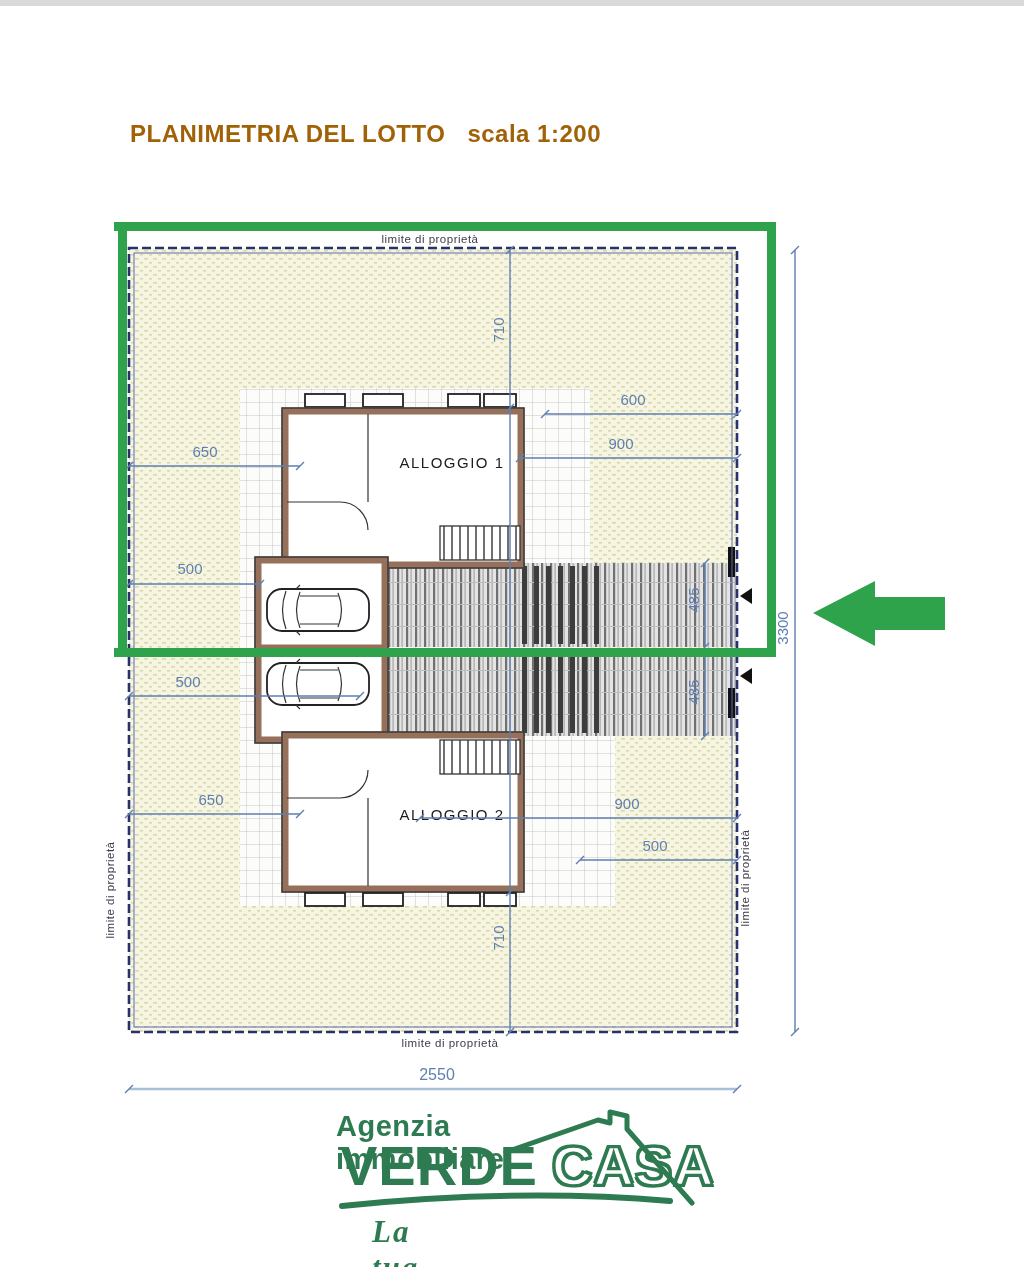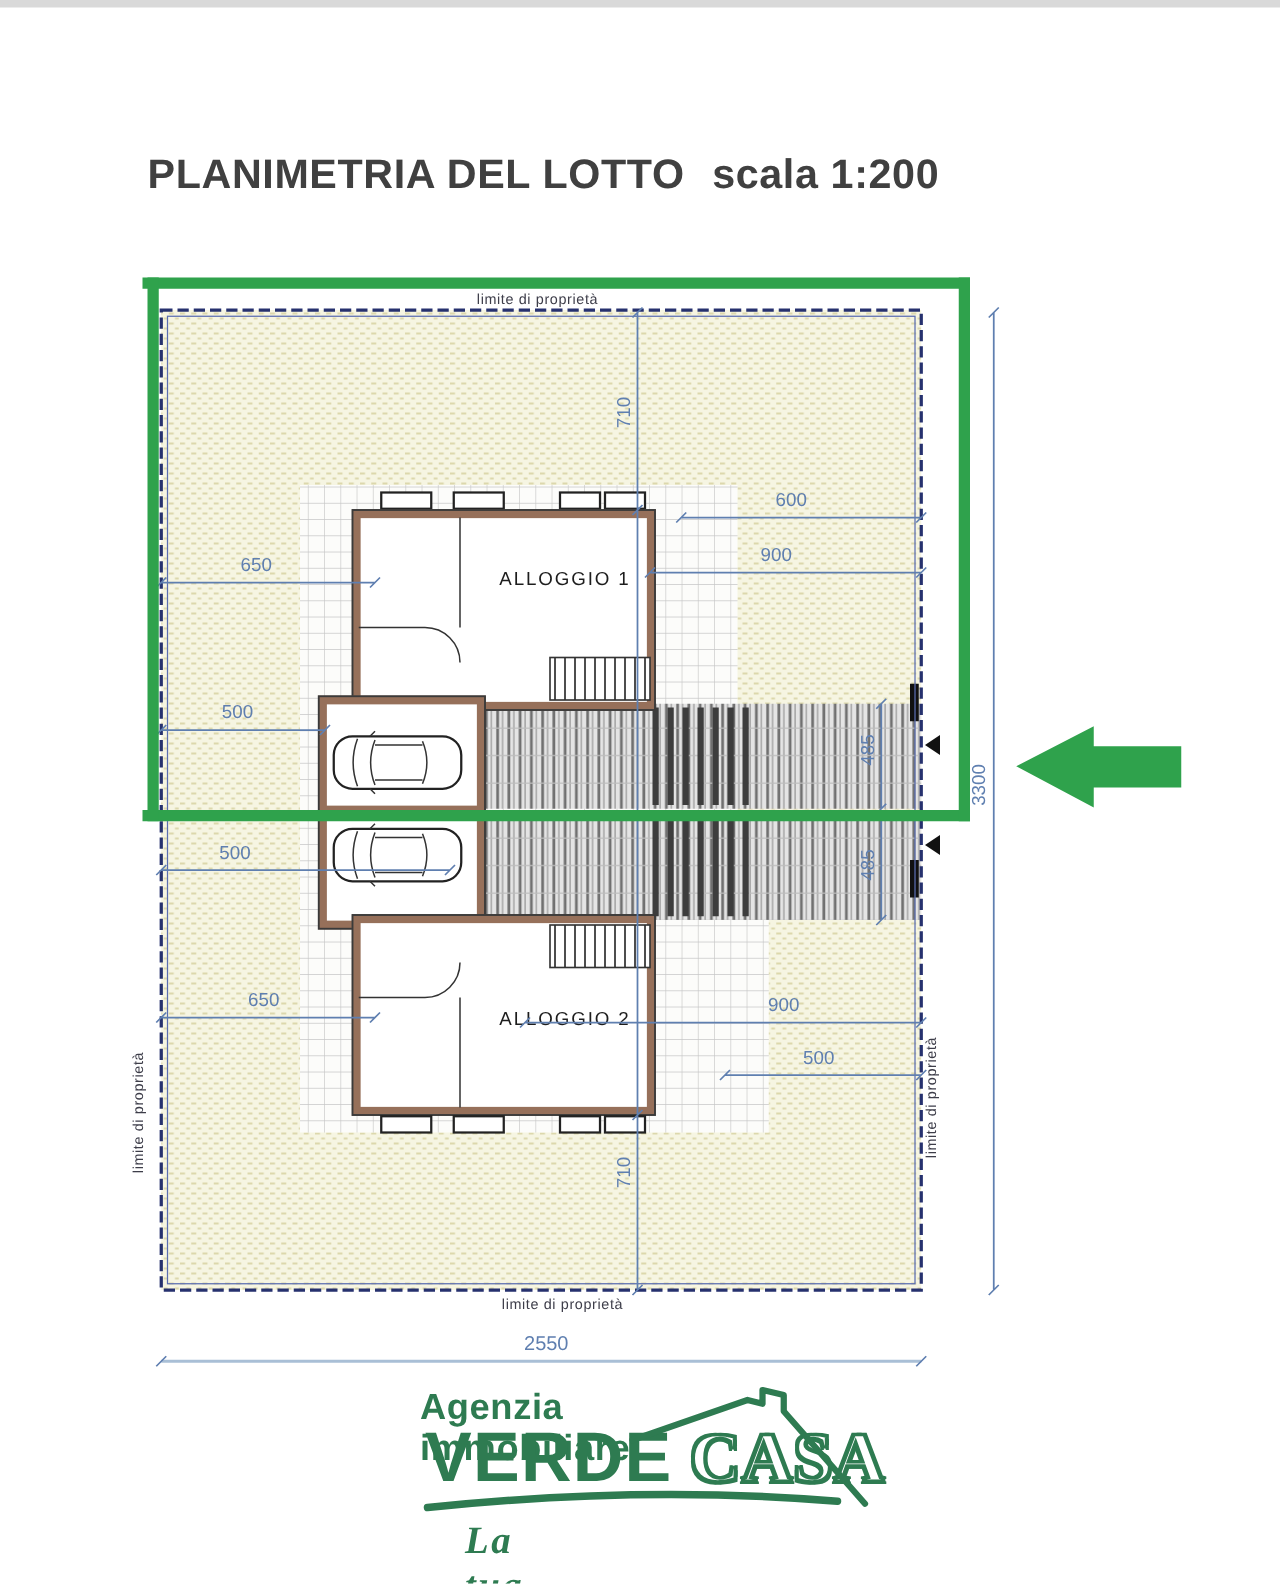--- a/index.html
+++ b/index.html
@@ -1,19 +1,19 @@
 <!DOCTYPE html>
 <html style="--highlight_green: #2fa24c; --dimension_blue: #5f7fb0; --boundary_navy: #26316e; --wall_brown: #96705a; --logo_green: #2e7b51;"><head>
 <meta charset="utf-8">
 <style>
   html,body{margin:0;padding:0;background:#fff;}
   .page{position:relative;width:1024px;height:1267px;background:#fff;overflow:hidden;
         font-family:"Liberation Sans",sans-serif;}
   .scan-edge{position:absolute;left:0;top:0;width:100%;height:6px;background:#d9d9d9;}
-  .title{position:absolute;left:118px;top:120px;font-size:33px;font-weight:bold;color:#404040;
+  .title{position:absolute;left:130px;top:120px;font-size:24px;font-weight:bold;color:#a16207;
          letter-spacing:.5px;white-space:nowrap;}
   .title .scale{margin-left:22px;}
   svg text{font-family:"Liberation Sans",sans-serif;}
   .t-dim{fill:var(--dimension_blue);font-size:15px;text-anchor:middle;}
   .t-dim-lg{font-size:16px;}
   .s-dim{stroke:var(--dimension_blue);stroke-width:1.4;fill:none;}
   .s-dim-lt{stroke:#a9bfd6;stroke-width:2.4;fill:none;}
   .t-bound{fill:#3d3d49;font-size:11.5px;text-anchor:middle;letter-spacing:.5px;}
   .t-label{fill:#1d1d1d;font-size:15px;text-anchor:middle;letter-spacing:1.5px;}
   .g-fill{fill:var(--highlight_green);}
@@ -24,21 +24,21 @@
   .blk{stroke:#222;stroke-width:1.8;fill:#fff;}
   .thin{stroke:#333;stroke-width:1.2;fill:none;}
   .logo{position:absolute;left:0;top:0;}
   .logo-line1{position:absolute;left:336px;top:1110px;font-size:29px;font-weight:bold;
               color:var(--logo_green);letter-spacing:.5px;}
   .logo-brand{position:absolute;left:340px;top:1138px;font-size:56px;font-weight:bold;
               line-height:1;letter-spacing:1px;white-space:nowrap;}
   .logo-verde{color:var(--logo_green);}
   .logo-casa{color:#fff;margin-left:14px;-webkit-text-stroke:2.5px var(--logo_green);
              text-shadow:-2px -2px 0 var(--logo_green),2px -2px 0 var(--logo_green),
-                         -2px 2px 0 var(--logo_green),2px 2px 0 var(--logo_green);font-family:Liberation Serif, serif;}
+                         -2px 2px 0 var(--logo_green),2px 2px 0 var(--logo_green);}
   .logo-tagline{position:absolute;left:372px;top:1214px;font-size:31px;font-style:italic;
                 font-weight:bold;font-family:"Liberation Serif",serif;color:var(--logo_green);
                 letter-spacing:2px;}
   .logo-art{position:absolute;left:330px;top:1100px;pointer-events:none;}
 </style>
 </head>
 <body>
 
 <div class="page">
   <div class="scan-edge"></div>

